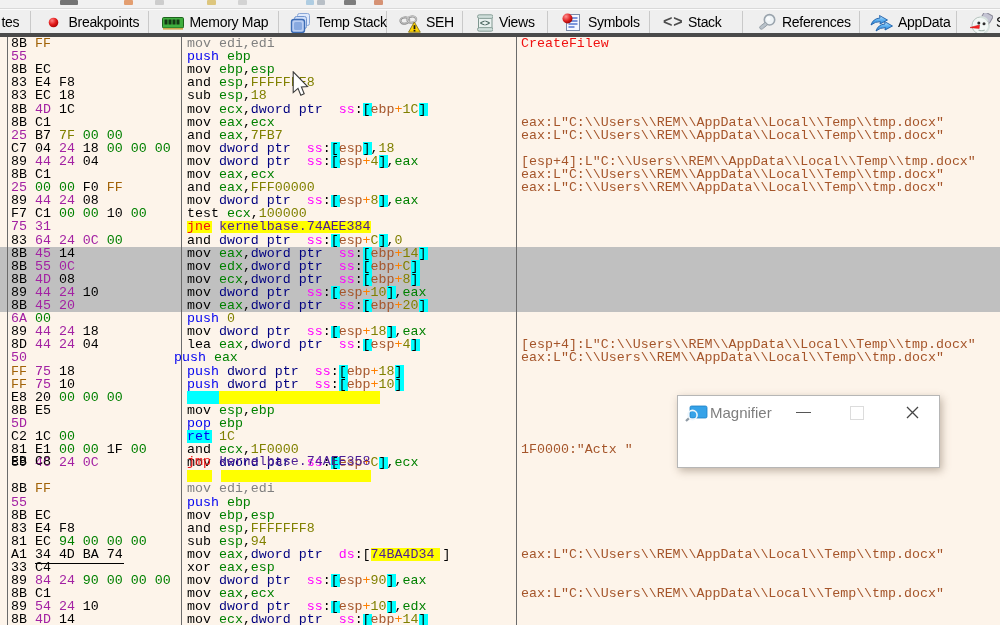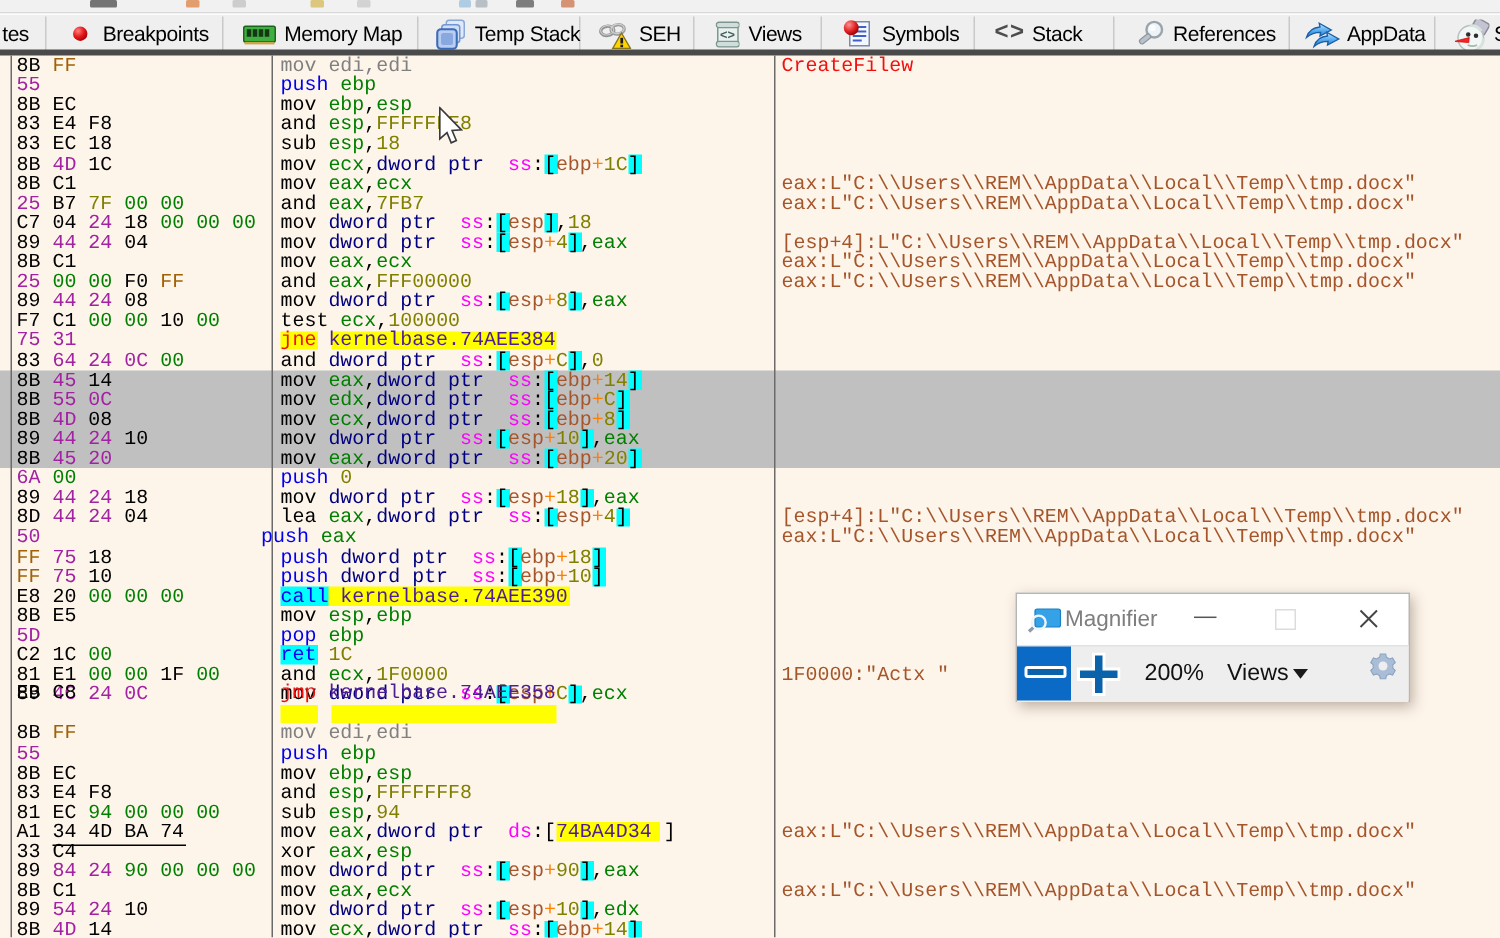--- a/index.html
+++ b/index.html
@@ -214,21 +214,21 @@
 <div class="ln" style="top:259.7px"><span class="col" style="left:11px"><i class="k">8B</i><i class="bsp"> </i><i class="p">55</i><i class="bsp"> </i><i class="p">0C</i></span><span class="col" style="left:187px"><i class="k">mov </i><i class="g">edx</i><i class="k">,</i><i class="n">dword ptr</i><i class="k">  </i><i class="mg">ss</i><i class="k">:</i><i class="cy">[</i><i class="br">ebp</i><i class="or">+</i><i class="o">C</i><i class="cy">]</i></span></div>
 <div class="ln" style="top:272.8px"><span class="col" style="left:11px"><i class="k">8B</i><i class="bsp"> </i><i class="p">4D</i><i class="bsp"> </i><i class="k">08</i></span><span class="col" style="left:187px"><i class="k">mov </i><i class="g">ecx</i><i class="k">,</i><i class="n">dword ptr</i><i class="k">  </i><i class="mg">ss</i><i class="k">:</i><i class="cy">[</i><i class="br">ebp</i><i class="or">+</i><i class="o">8</i><i class="cy">]</i></span></div>
 <div class="ln" style="top:285.9px"><span class="col" style="left:11px"><i class="k">89</i><i class="bsp"> </i><i class="p">44</i><i class="bsp"> </i><i class="p">24</i><i class="bsp"> </i><i class="k">10</i></span><span class="col" style="left:187px"><i class="k">mov </i><i class="n">dword ptr</i><i class="k">  </i><i class="mg">ss</i><i class="k">:</i><i class="cy">[</i><i class="br">esp</i><i class="or">+</i><i class="o">10</i><i class="cy">]</i><i class="k">,</i><i class="g">eax</i></span></div>
 <div class="ln" style="top:299.0px"><span class="col" style="left:11px"><i class="k">8B</i><i class="bsp"> </i><i class="p">45</i><i class="bsp"> </i><i class="p">20</i></span><span class="col" style="left:187px"><i class="k">mov </i><i class="g">eax</i><i class="k">,</i><i class="n">dword ptr</i><i class="k">  </i><i class="mg">ss</i><i class="k">:</i><i class="cy">[</i><i class="br">ebp</i><i class="or">+</i><i class="o">20</i><i class="cy">]</i></span></div>
 <div class="ln" style="top:312.1px"><span class="col" style="left:11px"><i class="p">6A</i><i class="bsp"> </i><i class="g">00</i></span><span class="col" style="left:187px"><i class="b">push </i><i class="o">0</i></span></div>
 <div class="ln" style="top:325.2px"><span class="col" style="left:11px"><i class="k">89</i><i class="bsp"> </i><i class="p">44</i><i class="bsp"> </i><i class="p">24</i><i class="bsp"> </i><i class="k">18</i></span><span class="col" style="left:187px"><i class="k">mov </i><i class="n">dword ptr</i><i class="k">  </i><i class="mg">ss</i><i class="k">:</i><i class="cy">[</i><i class="br">esp</i><i class="or">+</i><i class="o">18</i><i class="cy">]</i><i class="k">,</i><i class="g">eax</i></span></div>
 <div class="ln" style="top:338.3px"><span class="col" style="left:11px"><i class="k">8D</i><i class="bsp"> </i><i class="p">44</i><i class="bsp"> </i><i class="p">24</i><i class="bsp"> </i><i class="k">04</i></span><span class="col" style="left:187px"><i class="k">lea </i><i class="g">eax</i><i class="k">,</i><i class="n">dword ptr</i><i class="k">  </i><i class="mg">ss</i><i class="k">:</i><i class="cy">[</i><i class="br">esp</i><i class="or">+</i><i class="o">4</i><i class="cy">]</i></span><span class="col" style="left:521px"><i class="br">[esp+4]:L"C:\\Users\\REM\\AppData\\Local\\Temp\\tmp.docx"</i></span></div>
 <div class="ln" style="top:351.4px"><span class="col" style="left:11px"><i class="p">50</i></span><span class="col" style="left:174px"><i class="b">push </i><i class="g">eax</i></span><span class="col" style="left:521px"><i class="br">eax:L"C:\\Users\\REM\\AppData\\Local\\Temp\\tmp.docx"</i></span></div>
 <div class="ln" style="top:364.5px"><span class="col" style="left:11px"><i class="m">FF</i><i class="bsp"> </i><i class="p">75</i><i class="bsp"> </i><i class="k">18</i></span><span class="col" style="left:187px"><i class="b">push </i><i class="n">dword ptr</i><i class="k">  </i><i class="mg">ss</i><i class="k">:</i><i class="cy">[</i><i class="br">ebp</i><i class="or">+</i><i class="o">18</i><i class="cy">]</i></span></div>
 <div class="ln" style="top:377.6px"><span class="col" style="left:11px"><i class="m">FF</i><i class="bsp"> </i><i class="p">75</i><i class="bsp"> </i><i class="k">10</i></span><span class="col" style="left:187px"><i class="b">push </i><i class="n">dword ptr</i><i class="k">  </i><i class="mg">ss</i><i class="k">:</i><i class="cy">[</i><i class="br">ebp</i><i class="or">+</i><i class="o">10</i><i class="cy">]</i></span></div>
-<div class="ln" style="top:390.7px"><span class="col" style="left:11px"><i class="k">E8</i><i class="bsp"> </i><i class="k">20</i><i class="bsp"> </i><i class="g">00</i><i class="bsp"> </i><i class="g">00</i><i class="bsp"> </i><i class="g">00</i></span><span class="col" style="left:187px"><i class="bc">call</i><i class="yb"> kernelbase.74AEE390</i></span></div>
+<div class="ln" style="top:390.7px"><span class="col" style="left:11px"><i class="k">E8</i><i class="bsp"> </i><i class="k">20</i><i class="bsp"> </i><i class="g">00</i><i class="bsp"> </i><i class="g">00</i><i class="bsp"> </i><i class="g">00</i></span></div>
 <div class="ln" style="top:403.8px"><span class="col" style="left:11px"><i class="k">8B</i><i class="bsp"> </i><i class="k">E5</i></span><span class="col" style="left:187px"><i class="k">mov </i><i class="g">esp</i><i class="k">,</i><i class="g">ebp</i></span></div>
 <div class="ln" style="top:416.9px"><span class="col" style="left:11px"><i class="p">5D</i></span><span class="col" style="left:187px"><i class="b">pop </i><i class="g">ebp</i></span></div>
 <div class="ln" style="top:430.0px"><span class="col" style="left:11px"><i class="k">C2</i><i class="bsp"> </i><i class="k">1C</i><i class="bsp"> </i><i class="g">00</i></span><span class="col" style="left:187px"><i class="bc">ret</i><i class="k"> </i><i class="o">1C</i></span></div>
 <div class="ln" style="top:443.1px"><span class="col" style="left:11px"><i class="k">81</i><i class="bsp"> </i><i class="k">E1</i><i class="bsp"> </i><i class="g">00</i><i class="bsp"> </i><i class="g">00</i><i class="bsp"> </i><i class="k">1F</i><i class="bsp"> </i><i class="g">00</i></span><span class="col" style="left:187px"><i class="k">and </i><i class="g">ecx</i><i class="k">,</i><i class="o">1F0000</i></span><span class="col" style="left:521px"><i class="br">1F0000:"Actx "</i></span></div>
 <div class="ln" style="top:456.2px"><span class="col" style="left:11px"><i class="k">89</i><i class="bsp"> </i><i class="p">4C</i><i class="bsp"> </i><i class="p">24</i><i class="bsp"> </i><i class="p">0C</i></span><span class="col" style="left:187px"><i class="k">mov </i><i class="n">dword ptr</i><i class="k">  </i><i class="mg">ss</i><i class="k">:</i><i class="cy">[</i><i class="br">esp</i><i class="or">+</i><i class="o">C</i><i class="cy">]</i><i class="k">,</i><i class="g">ecx</i></span></div>
 <div class="ln" style="top:455px"><span class="col" style="left:11px"><i class="k">EB</i><i class="bsp"> </i><i class="k">C8</i></span><span class="col" style="left:187px"><i class="rb">jmp</i><i class="yb"> kernelbase.74AEE358</i></span></div>
 <div class="ln" style="top:482.4px"><span class="col" style="left:11px"><i class="k">8B</i><i class="bsp"> </i><i class="m">FF</i></span><span class="col" style="left:187px"><i class="gr">mov edi,edi</i></span></div>
 <div class="ln" style="top:495.5px"><span class="col" style="left:11px"><i class="p">55</i></span><span class="col" style="left:187px"><i class="b">push </i><i class="g">ebp</i></span></div>
 <div class="ln" style="top:508.6px"><span class="col" style="left:11px"><i class="k">8B</i><i class="bsp"> </i><i class="k">EC</i></span><span class="col" style="left:187px"><i class="k">mov </i><i class="g">ebp</i><i class="k">,</i><i class="g">esp</i></span></div>
 <div class="ln" style="top:521.7px"><span class="col" style="left:11px"><i class="k">83</i><i class="bsp"> </i><i class="k">E4</i><i class="bsp"> </i><i class="k">F8</i></span><span class="col" style="left:187px"><i class="k">and </i><i class="g">esp</i><i class="k">,</i><i class="o">FFFFFFF8</i></span></div>
@@ -246,32 +246,16 @@
   <rect x="5" y="1" width="17" height="12" rx="1.5" fill="#35a2e8" stroke="#1b7fc4" stroke-width="0.8"></rect>
   <circle cx="7.5" cy="10" r="4.6" fill="none" stroke="#eef6fc" stroke-width="1.6"></circle>
   <line x1="3.8" y1="13.4" x2="1" y2="16" stroke="#8f9aa4" stroke-width="2.2"></line>
  </svg>
  <span style="position:absolute;left:32px;top:8px;font-family:'Liberation Sans',sans-serif;font-size:15px;color:#7e7e7e">Magnifier</span>
  <span style="position:absolute;left:118px;top:6px;font-family:'Liberation Sans',sans-serif;font-size:15px;color:#565656">—</span>
  <span style="position:absolute;left:172px;top:10px;width:12px;height:12px;border:1px solid #dcdcdc"></span>
  <svg style="position:absolute;left:228px;top:10px" width="13" height="13" viewBox="0 0 13 13">
   <path d="M1 1 L12 12 M12 1 L1 12" stroke="#454545" stroke-width="1.3"></path>
     </svg>
- <div style="position:absolute;left:0px;top:34px;width:261px;height:37px;background:#eeeeee;border-top:1px solid #e2e2e2">
-  <div style="position:absolute;left:0px;top:0px;width:36px;height:36px;background:#0b6ac6"></div>
-  <div style="position:absolute;left:4.5px;top:13px;width:24px;height:4px;background:#0a62aa;border:2.5px solid #fff;border-radius:2px"></div>
-  <svg style="position:absolute;left:40px;top:4px" width="29" height="29" viewBox="0 0 29 29">
-   <path d="M11 1 h7 v10 h10 v7 h-10 v10 h-7 v-10 h-10 v-7 h10 z" fill="#0a62aa" stroke="#fff" stroke-width="2"></path>
-  </svg>
-  <span style="position:absolute;left:85px;top:9px;font-family:'Liberation Sans',sans-serif;font-size:15.5px;color:#111">200%</span>
-  <span style="position:absolute;left:140px;top:9px;font-family:'Liberation Sans',sans-serif;font-size:15.5px;color:#111">Views</span>
-  <svg style="position:absolute;left:184px;top:15px" width="10" height="7" viewBox="0 0 10 7">
-   <path d="M0 0 h10 l-5 6.5 z" fill="#1a1a1a"></path>
-      </svg>
-  <svg style="position:absolute;left:235px;top:4px" width="18" height="18" viewBox="0 0 18 18">
-   <path d="M7.2 1 h3.6 l.5 2.2 a6 6 0 0 1 1.9 1.1 l2.2-.7 1.8 3.1-1.7 1.5a6 6 0 0 1 0 2.2 l1.7 1.5-1.8 3.1-2.2-.7a6 6 0 0 1-1.9 1.1 l-.5 2.2 h-3.6 l-.5-2.2a6 6 0 0 1-1.9-1.1 l-2.2.7-1.8-3.1 1.7-1.5a6 6 0 0 1 0-2.2 L.8 6.7 2.6 3.6 l2.2.7a6 6 0 0 1 1.9-1.1 z" fill="#aabdd7" stroke="#8aa3c0" stroke-width="0.7"></path>
-   <circle cx="9" cy="9" r="3" fill="#eeeeee"></circle>
-  </svg>
- </div>
 </div>
 <svg style="position:absolute;left:292px;top:71px" width="18" height="26" viewBox="0 0 18 26">
 <path d="M1.2 0.8 L1.2 21.6 L6 17.4 L8.8 24.2 L12.2 22.7 L9.4 16 L15.6 15.6 Z" fill="#fff" stroke="#3b3b3b" stroke-width="1.1"></path>
 </svg>
 
 </body></html>

